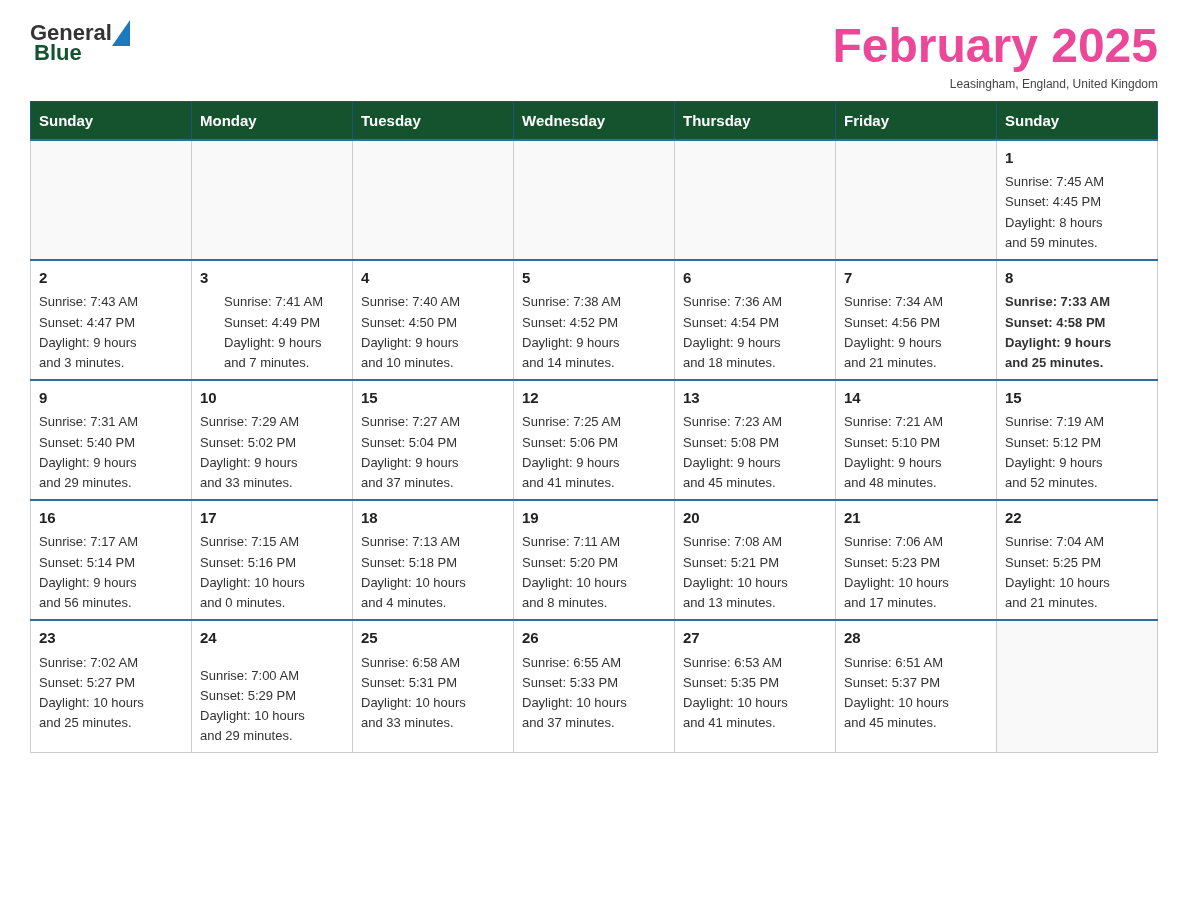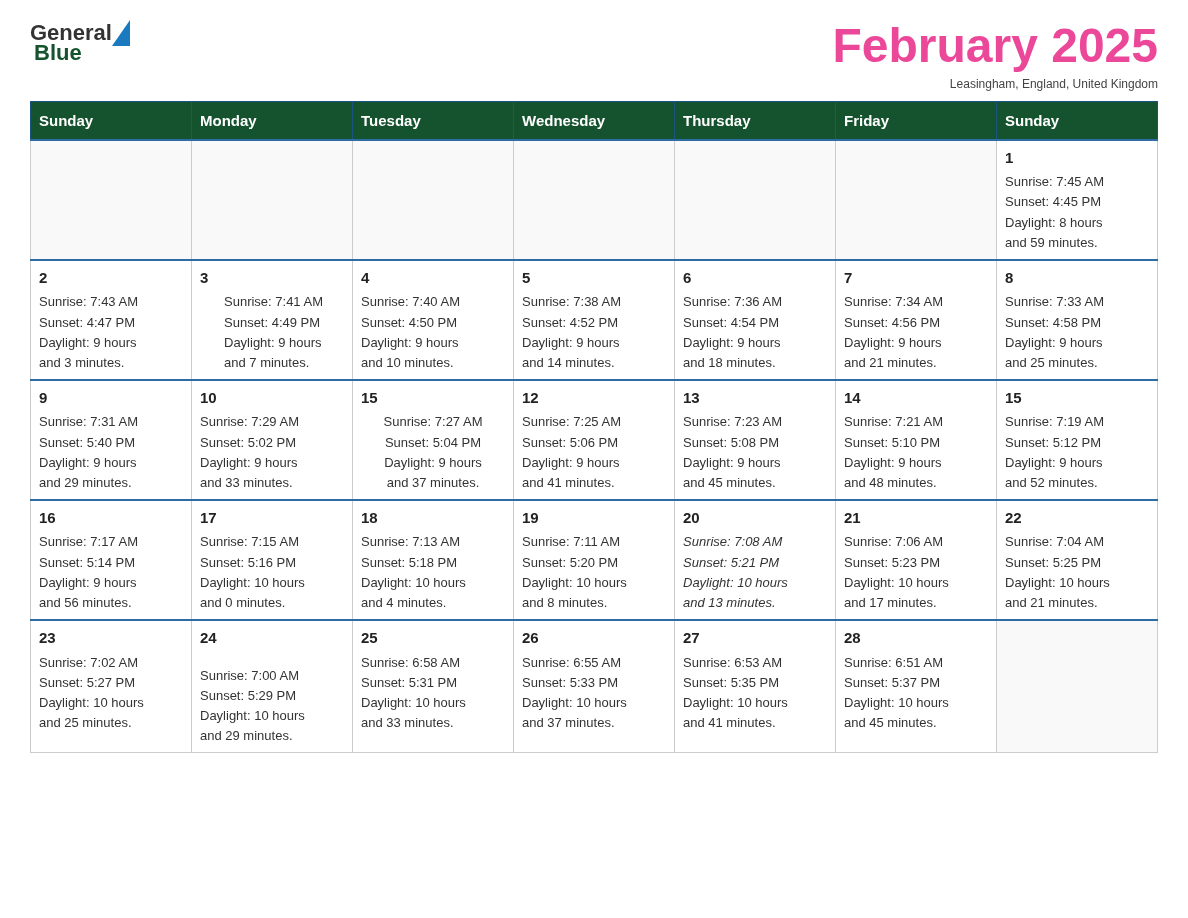--- a/index.html
+++ b/index.html
@@ -182,21 +182,21 @@
         </td>
         <td>
           <span class="day-number">7</span>
           <div class="day-info" style="white-space: pre-line;">Sunrise: 7:34 AM
 Sunset: 4:56 PM
 Daylight: 9 hours
 and 21 minutes.</div>
         </td>
         <td>
           <span class="day-number">8</span>
-          <div class="day-info" style="white-space: pre-line;">Sunrise: 7:33 AM
+          <div class="day-info" style="white-space: pre-line; font-weight: bold;">Sunrise: 7:33 AM
 Sunset: 4:58 PM
 Daylight: 9 hours
 and 25 minutes.</div>
         </td>
       </tr>
       <tr>
         <td>
           <span class="day-number">9</span>
           <div class="day-info" style="white-space: pre-line;">Sunrise: 7:31 AM
 Sunset: 5:40 PM
@@ -205,21 +205,21 @@
         </td>
         <td>
           <span class="day-number">10</span>
           <div class="day-info" style="white-space: pre-line;">Sunrise: 7:29 AM
 Sunset: 5:02 PM
 Daylight: 9 hours
 and 33 minutes.</div>
         </td>
         <td>
           <span class="day-number">15</span>
-          <div class="day-info" style="white-space: pre-line; text-align: center;">Sunrise: 7:27 AM
+          <div class="day-info" style="white-space: pre-line;">Sunrise: 7:27 AM
 Sunset: 5:04 PM
 Daylight: 9 hours
 and 37 minutes.</div>
         </td>
         <td>
           <span class="day-number">12</span>
           <div class="day-info" style="white-space: pre-line;">Sunrise: 7:25 AM
 Sunset: 5:06 PM
 Daylight: 9 hours
 and 41 minutes.</div>
@@ -270,21 +270,21 @@
         </td>
         <td>
           <span class="day-number">19</span>
           <div class="day-info" style="white-space: pre-line;">Sunrise: 7:11 AM
 Sunset: 5:20 PM
 Daylight: 10 hours
 and 8 minutes.</div>
         </td>
         <td>
           <span class="day-number">20</span>
-          <div class="day-info" style="white-space: pre-line; font-style: italic;">Sunrise: 7:08 AM
+          <div class="day-info" style="white-space: pre-line;">Sunrise: 7:08 AM
 Sunset: 5:21 PM
 Daylight: 10 hours
 and 13 minutes.</div>
         </td>
         <td>
           <span class="day-number">21</span>
           <div class="day-info" style="white-space: pre-line;">Sunrise: 7:06 AM
 Sunset: 5:23 PM
 Daylight: 10 hours
 and 17 minutes.</div>

